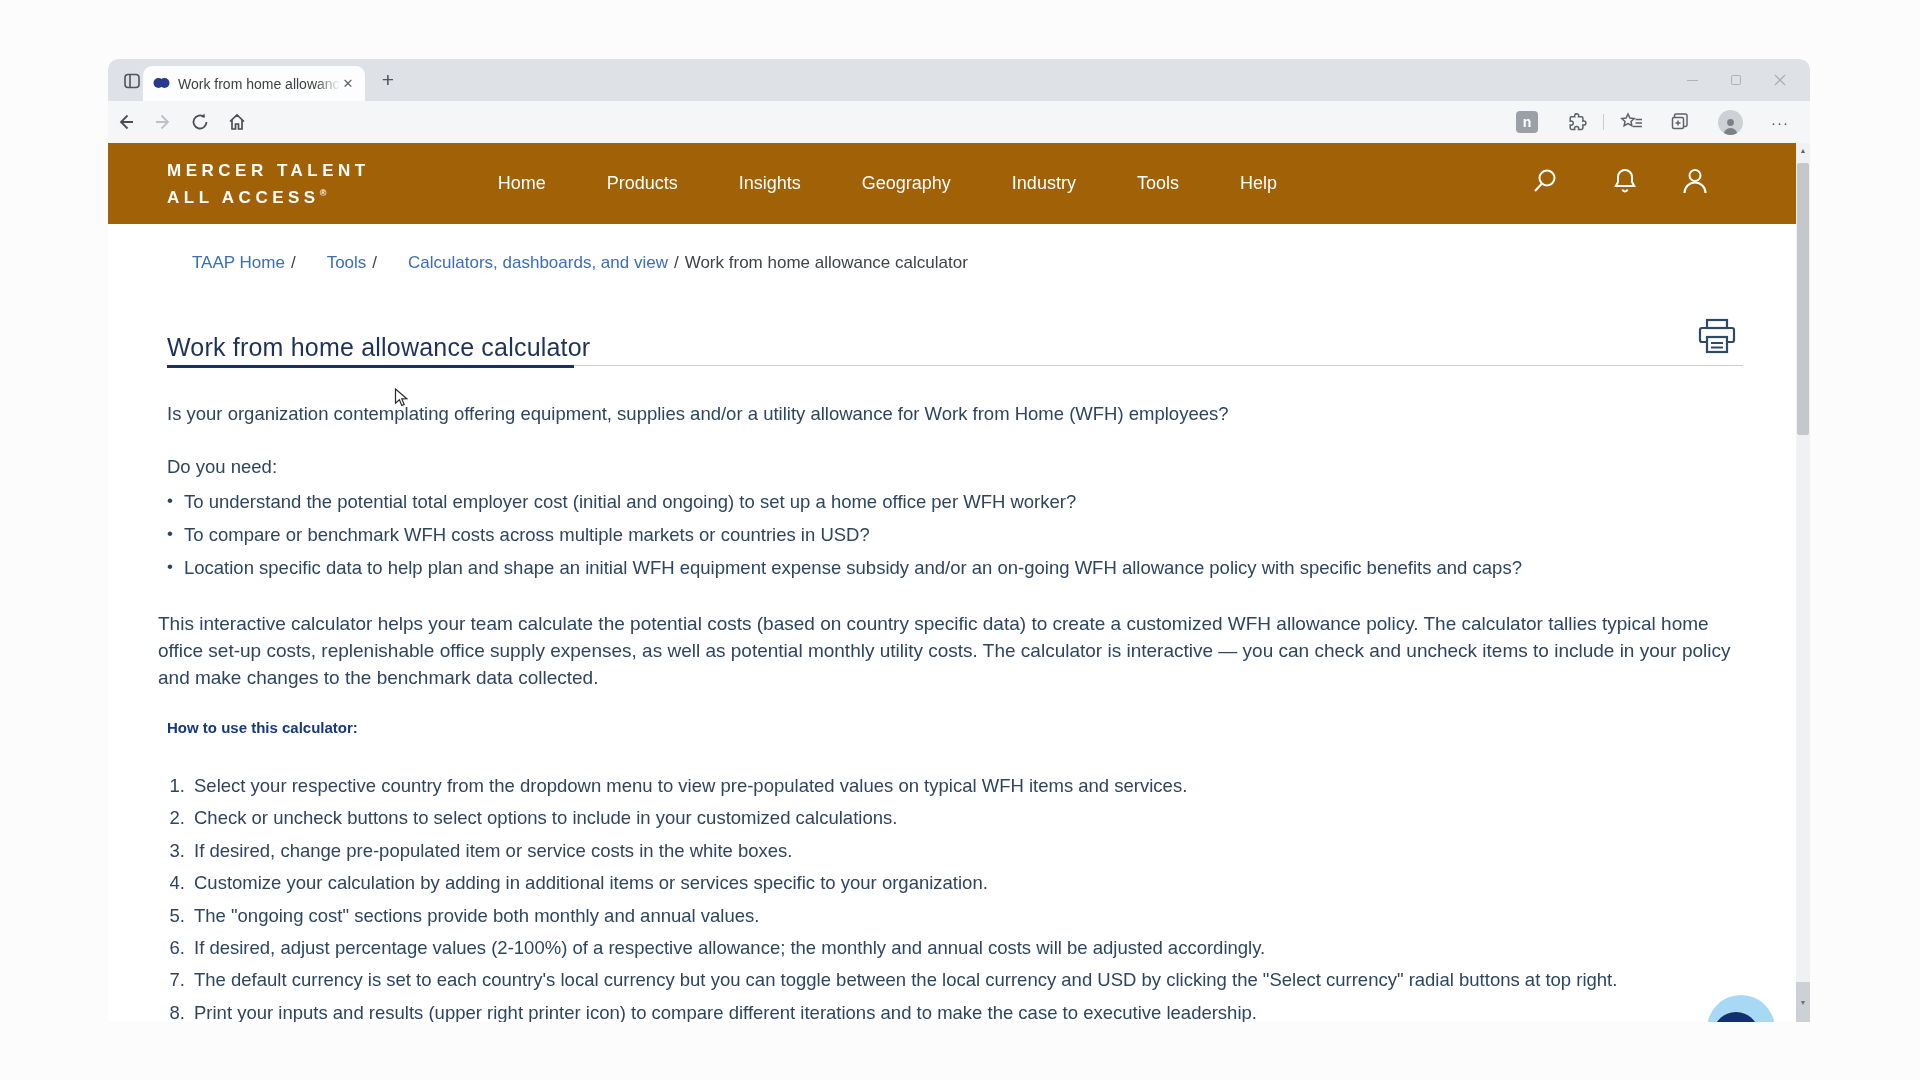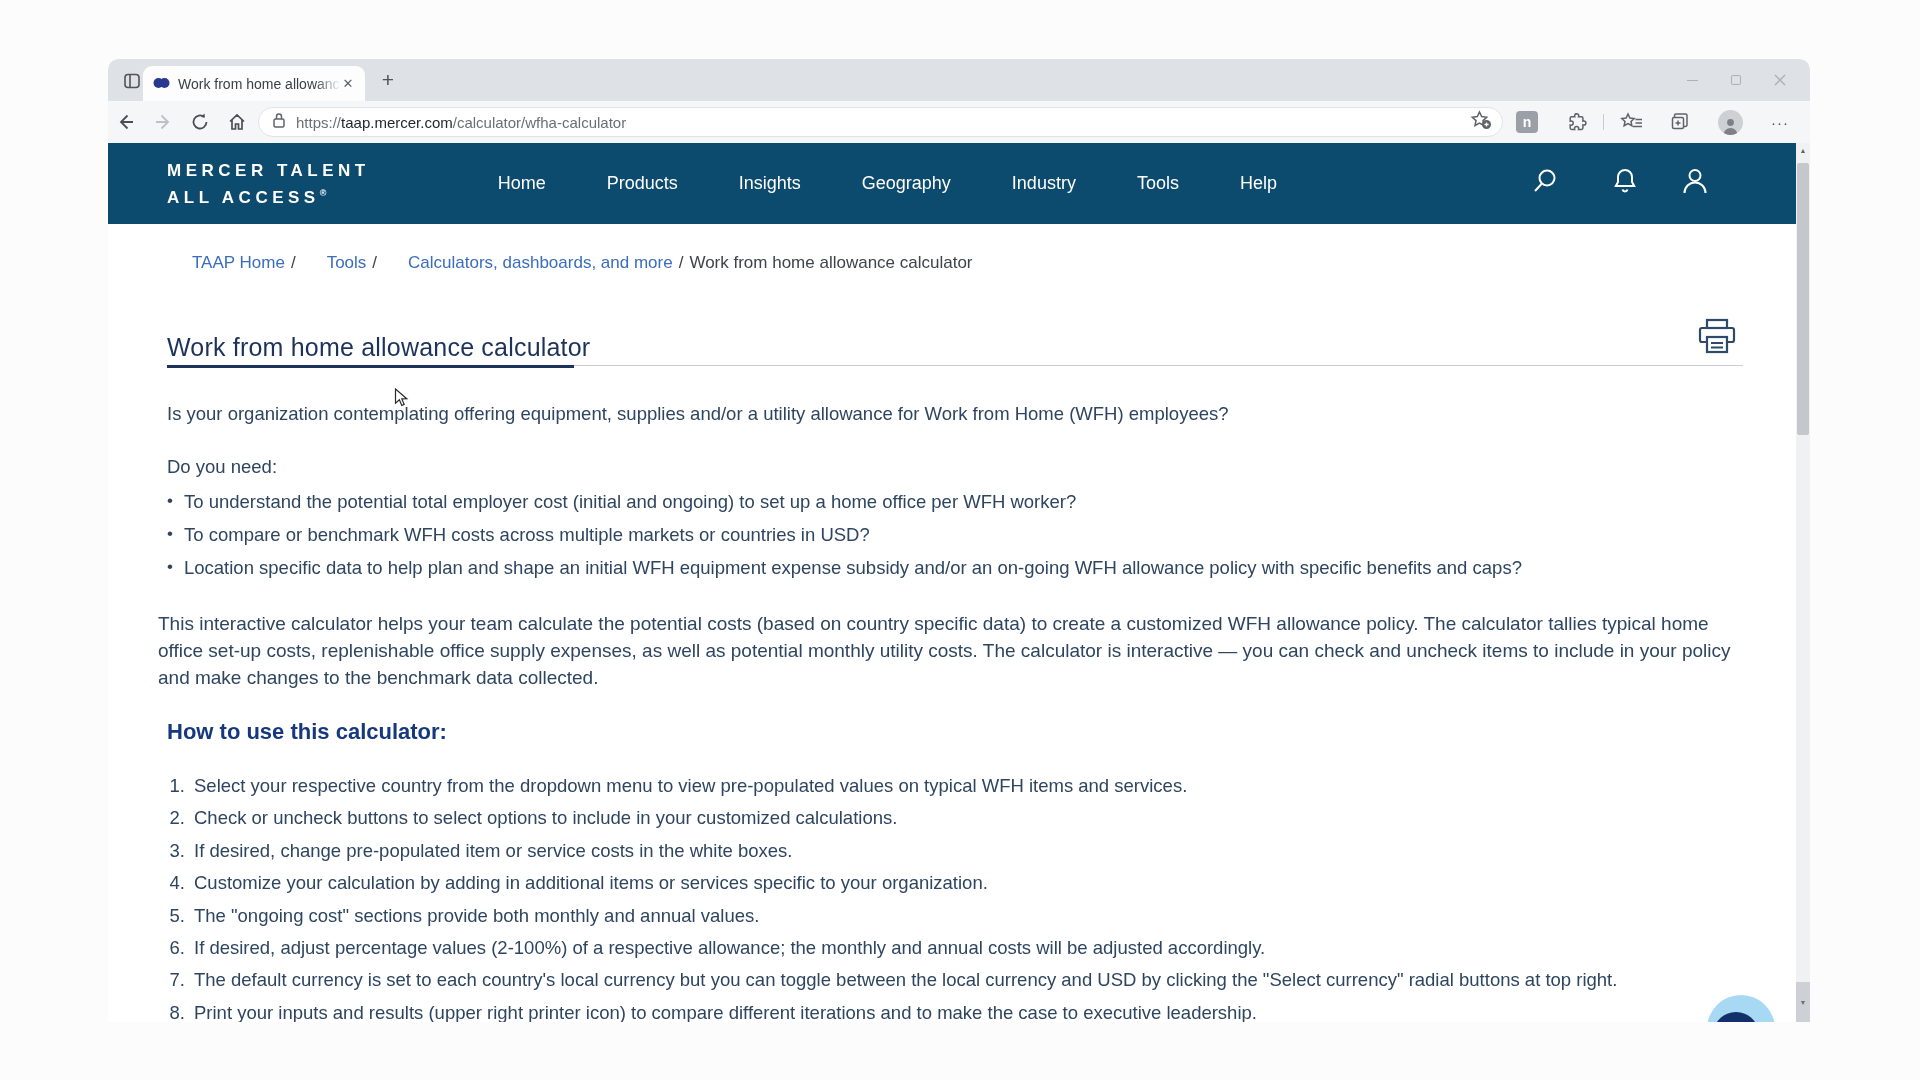--- a/index.html
+++ b/index.html
@@ -28,21 +28,21 @@
   .url { font-size:15px; margin-left:10px; white-space:nowrap; }
   .url .dim { color:#6b6f75; }
   .url .domain { color:#26282b; }
   .toolbar-icon { position:absolute; top:7px; width:28px; height:28px; display:flex; align-items:center; justify-content:center; border-radius:6px; cursor:pointer; }
   .ext-badge { width:22px; height:22px; background:#9aa0a6; border-radius:4px; color:#fff; font-size:14px; font-weight:bold; display:flex; align-items:center; justify-content:center; }
   .tb-divider { position:absolute; left:1495px; top:13px; width:1px; height:16px; background:#c9ccd0; }
   .avatar-circle { width:25px; height:25px; border-radius:50%; background:#cdd0d4; display:flex; align-items:flex-end; justify-content:center; overflow:hidden; }
   .more-dots { font-size:15px; letter-spacing:1px; color:#4a4d52; }
 
   
-  .navbar { position:absolute; left:0; top:84px; width:1688px; height:81px; background:#0c4a6e; display:flex; align-items:center; }
+  .navbar { position:absolute; left:0; top:84px; width:1688px; height:81px; background:#a16207; display:flex; align-items:center; }
   .logo { margin-left:59px; color:#ffffff; font-weight:bold; font-size:17px; line-height:23px; letter-spacing:4.5px; white-space:nowrap; }
   .logo sup { font-size:9px; letter-spacing:0; }
   .nav-menu { display:flex; list-style:none; margin-left:128px; gap:61px; }
   .nav-menu li { color:#ffffff; font-size:18px; cursor:pointer; white-space:nowrap; }
   .navbar-icons span { position:absolute; top:105px; width:34px; height:34px; display:flex; align-items:center; justify-content:center; cursor:pointer; }
 
   
   .breadcrumb { position:absolute; left:59px; top:194px; font-size:17px; color:#3f434a; }
   .breadcrumb a { color:#3a6dbd; text-decoration:none; cursor:pointer;margin-left:25px; }
   .bc-sep { color:#3f434a; padding:0 6px; }
@@ -56,21 +56,21 @@
 
   .intro { position:absolute; left:59px; top:344px; width:1576px; font-size:18.5px; color:#2e4560; }
   .need-label { position:absolute; left:59px; top:397px; font-size:18.5px; color:#2e4560;text-align:center; }
 
   .bullets { position:absolute; left:59px; top:433px; width:1580px; list-style:none; }
   .bullets li { position:relative; padding-left:17px; font-size:18.5px; line-height:20px; color:#2e4560; margin-bottom:13px; }
   .bullets li::before { content:"•"; position:absolute; left:0; top:-1px; font-size:17px; color:#2e4560; }
 
   .description { position:absolute; left:50px; top:551px; width:1578px; font-size:19px; line-height:27px; color:#2e4560; }
 
-  .howto-heading { position:absolute; left:59px; top:660px; font-size:22px; font-weight:bold; color:#15387e;text-align:center; }
+  .howto-heading { position:absolute; left:59px; top:660px; font-size:15px; font-weight:bold; color:#15387e;text-align:center; }
 
   .steps { position:absolute; left:59px; top:717px; width:1590px; list-style:decimal; padding-left:23px; }
   .steps li { font-size:18.5px; line-height:20px; color:#2e4560; margin-bottom:12.4px; padding-left:4px; }
 
   
   .scrollbar { position:absolute; left:1688px; top:84px; width:14px; height:879px; background:#f0f1f3; }
   .scroll-up { position:absolute; left:0; top:0; width:14px; height:15px; display:flex; align-items:center; justify-content:center; font-size:7px; color:#606468; cursor:pointer; }
   .scroll-thumb { position:absolute; left:1px; top:20px; width:12px; height:272px; background:#c4c7cc; border-radius:2px; cursor:pointer; }
   .scroll-down { position:absolute; left:0; bottom:0; width:14px; height:40px; background:#cdd0d4; display:flex; align-items:center; justify-content:center; font-size:7px; color:#6d7075; cursor:pointer; }
 
@@ -134,36 +134,20 @@
           <path d="M16.5 10 a6.5 6.5 0 1 1 -2.2 -4.9" fill="none" stroke="#4a4d52" stroke-width="1.8"></path>
           <path d="M14.5 1.5 L14.8 5.6 L10.8 4.9 Z" fill="#4a4d52"></path>
         </svg>
     </div>
     <div class="nav-btn" style="left:115px;">
       <svg width="20" height="20" viewBox="0 0 20 20">
           <path d="M3 9.5 L10 3 L17 9.5 M5 8 V17 H8.5 V12 H11.5 V17 H15 V8" fill="none" stroke="#4a4d52" stroke-width="1.7"></path>
         </svg>
     </div>
 
-    <div class="omnibox">
-      <span>
-        <svg width="14" height="16" viewBox="0 0 14 16">
-            <rect x="2" y="7" width="10" height="8" rx="1.5" fill="none" stroke="#5f6368" stroke-width="1.5"></rect>
-            <path d="M4.5 7 V4.5 a2.5 2.5 0 0 1 5 0 V7" fill="none" stroke="#5f6368" stroke-width="1.5"></path>
-          </svg>
-      </span>
-      <span class="url"><span class="dim">https://</span><span class="domain">taap.mercer.com</span><span class="dim">/calculator/wfha-calculator</span></span>
-      <span style="margin-left:auto;">
-        <svg width="22" height="20" viewBox="0 0 22 20">
-            <path d="M9.5 2 L11.7 6.6 L16.7 7.2 L13 10.6 L14 15.5 L9.5 13.1 L5 15.5 L6 10.6 L2.3 7.2 L7.3 6.6 Z" fill="none" stroke="#5f6368" stroke-width="1.5"></path>
-            <circle cx="16.5" cy="14.5" r="4.5" fill="#5f6368"></circle>
-            <path d="M16.5 12.4 V16.6 M14.4 14.5 H18.6" stroke="#fff" stroke-width="1.3"></path>
-          </svg>
-      </span>
-    </div>
 
     <div class="toolbar-icon" style="left:1405px;">
       <span class="ext-badge">n</span>
     </div>
     <div class="toolbar-icon" style="left:1456px;">
       <svg width="22" height="22" viewBox="0 0 22 22">
           <path d="M9.7 2.8c-1.2 0-2.1.9-2.1 2.1 0 .3.1.6.2.9H4.6c-.8 0-1.4.6-1.4 1.4v3c.3-.1.6-.2.9-.2 1.2 0 2.1.9 2.1 2.1s-.9 2.1-2.1 2.1c-.3 0-.6-.1-.9-.2v3c0 .8.6 1.4 1.4 1.4h3.1c-.1-.3-.2-.6-.2-.9 0-1.2.9-2.1 2.1-2.1s2.1.9 2.1 2.1c0 .3-.1.6-.2.9h3c.8 0 1.4-.6 1.4-1.4v-3.1c.3.1.6.2.9.2 1.2 0 2.1-.9 2.1-2.1s-.9-2.1-2.1-2.1c-.3 0-.6.1-.9.2v-3c0-.8-.6-1.4-1.4-1.4h-3c.1-.3.2-.6.2-.9 0-1.2-1-2.1-2.1-2.1z" fill="none" stroke="#5f6368" stroke-width="1.5"></path>
         </svg>
     </div>
     <div class="tb-divider"></div>
@@ -223,21 +207,21 @@
     </span>
     <span style="left:1570px;">
       <svg width="30" height="30" viewBox="0 0 30 30">
           <circle cx="15" cy="9.5" r="5.5" fill="none" stroke="#ffffff" stroke-width="2"></circle>
           <path d="M4.5 27 a10.5 10.5 0 0 1 21 0" fill="none" stroke="#ffffff" stroke-width="2"></path>
         </svg>
     </span>
   </div>
 
   <div class="breadcrumb">
-    <a>TAAP Home</a><span class="bc-sep">/</span><a>Tools</a><span class="bc-sep">/</span><a>Calculators, dashboards, and more</a><span class="bc-sep">/</span><span>Work from home allowance calculator</span>
+    <a>TAAP Home</a><span class="bc-sep">/</span><a>Tools</a><span class="bc-sep">/</span><a>Calculators, dashboards, and view</a><span class="bc-sep">/</span><span>Work from home allowance calculator</span>
   </div>
 
   <h1 class="page-title">Work from home allowance calculator</h1>
   <div class="title-rule">
     <div class="navy"></div>
       <div class="grey"></div>
   </div>
 
   <div class="printer">
     <svg width="42" height="42" viewBox="0 0 42 42">

